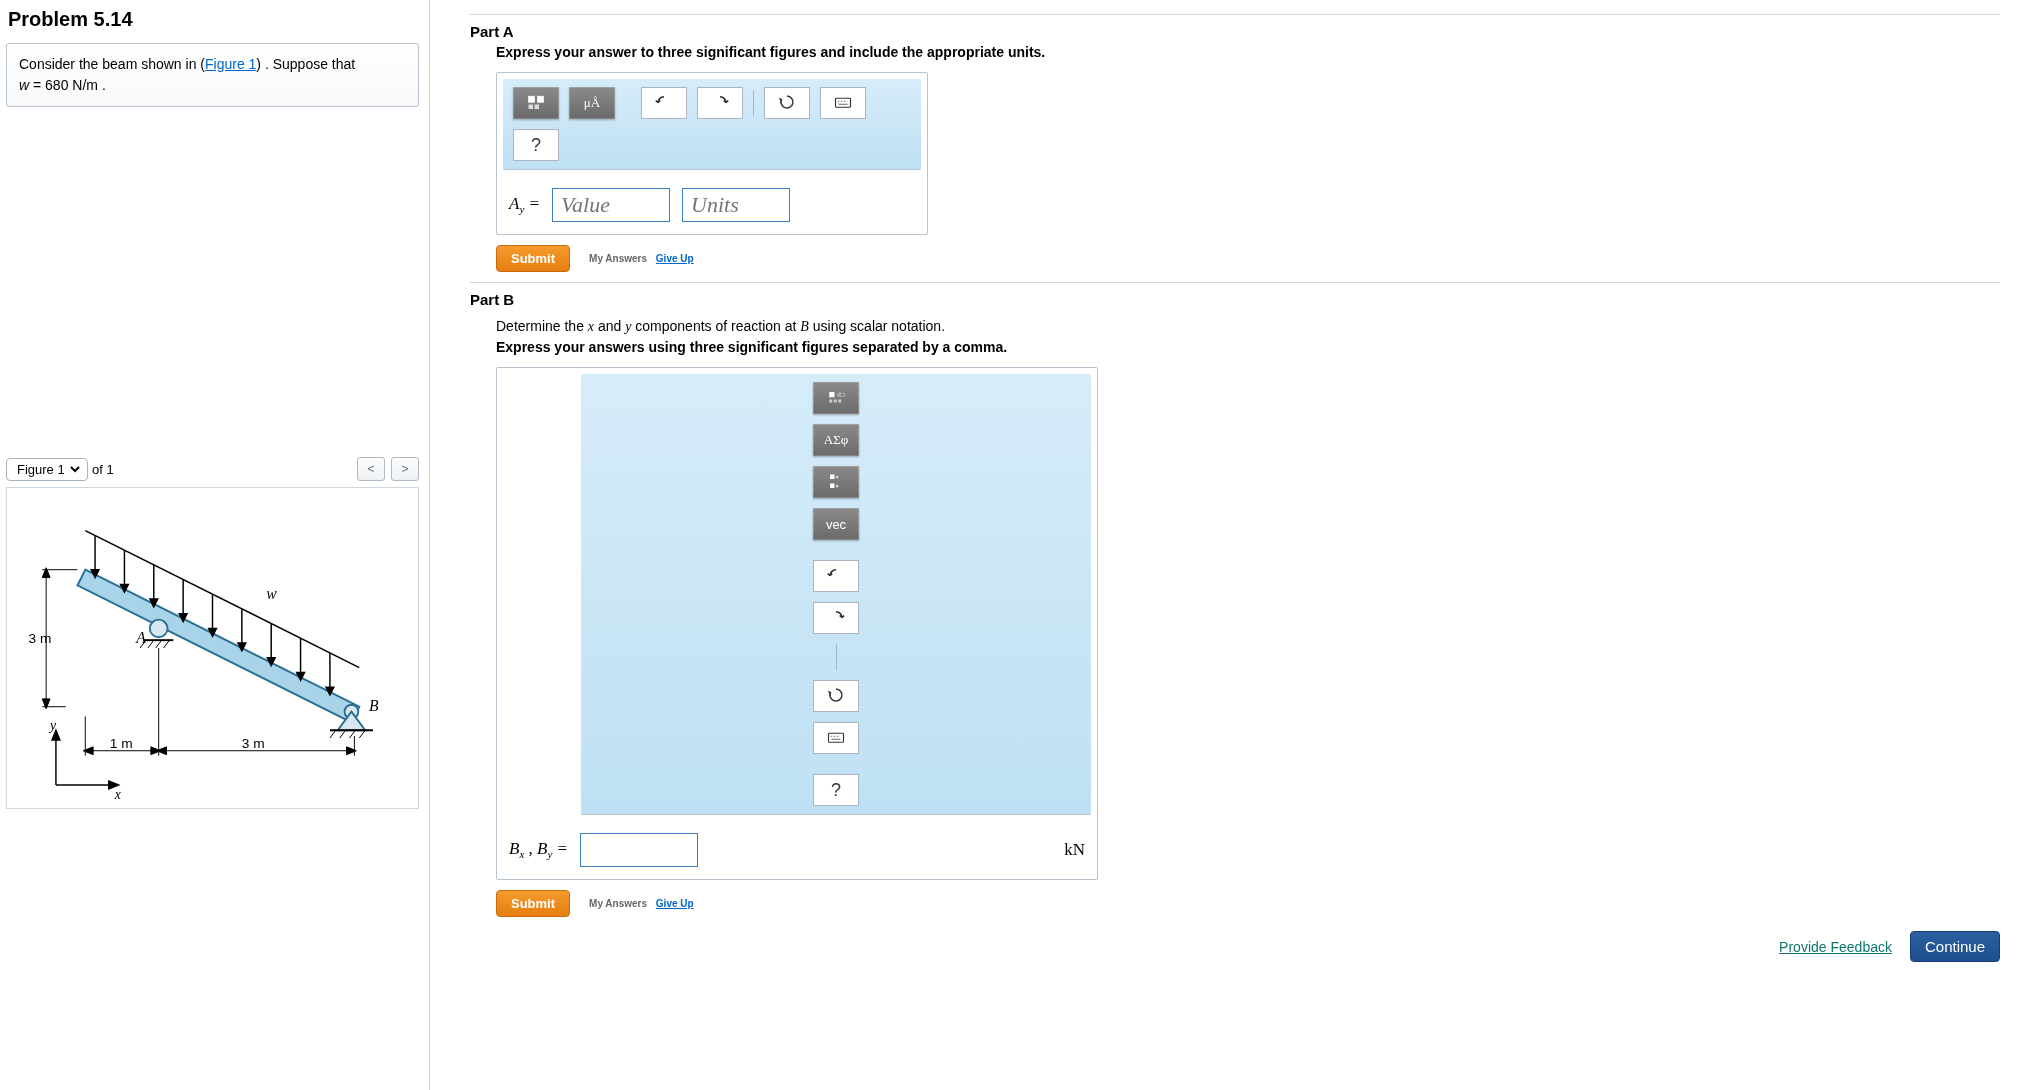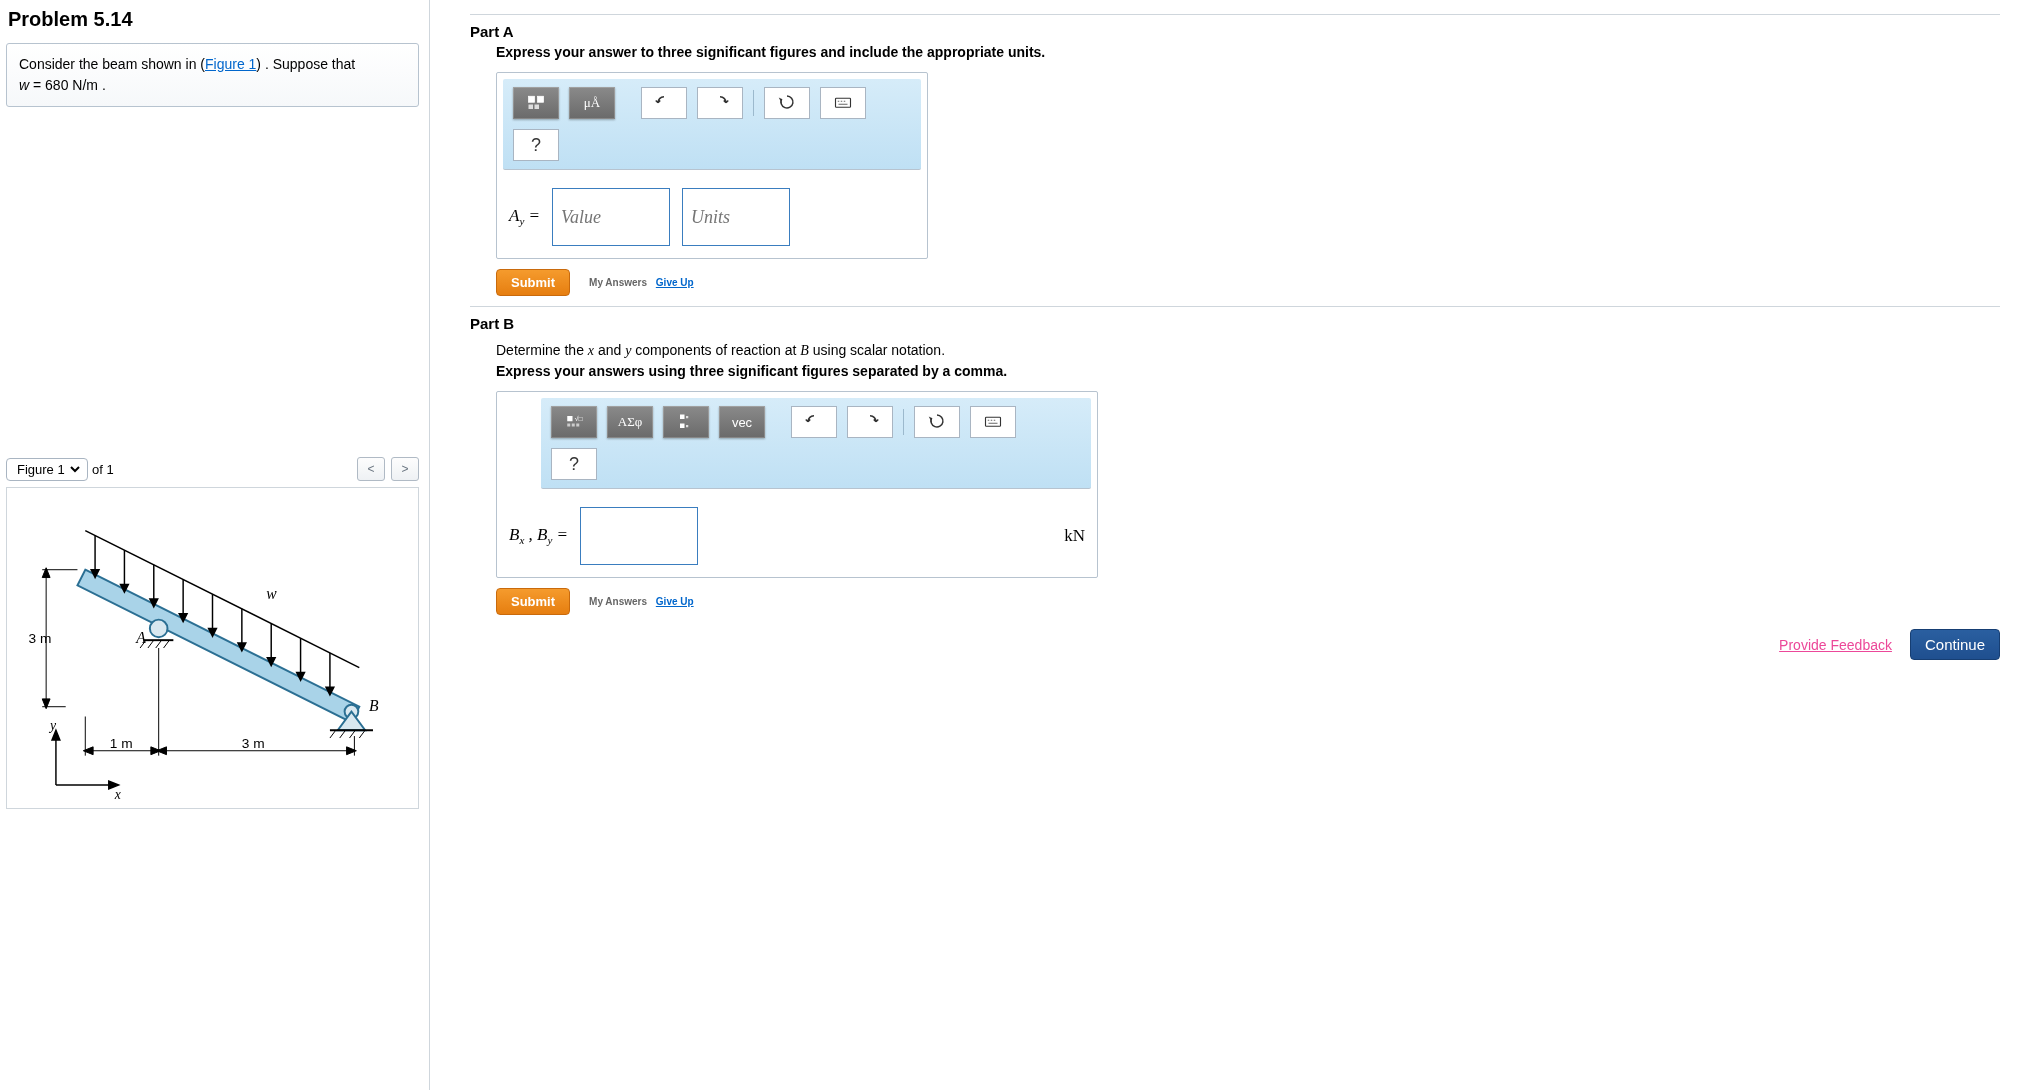--- a/index.html
+++ b/index.html
@@ -31,31 +31,31 @@
   .answer-box.wide{width:600px;}
   .toolbar{background:linear-gradient(#d6ecf9,#bfe0f4);padding:8px 10px;display:flex;align-items:center;gap:10px;flex-wrap:wrap;border-bottom:1px solid #b7c3cf;}
   .toolbar.mlpad{margin:6px;border-radius:2px;}
   .tool{display:flex;align-items:center;justify-content:center;height:32px;min-width:34px;background:linear-gradient(#8a8a8a,#6a6a6a);border-radius:0;color:#fff;font-size:13px;padding:0 6px;box-shadow:inset 0 0 0 1px rgba(255,255,255,.2),0 1px 2px rgba(0,0,0,.3);}
   .tool.light{background:#fff;color:#333;box-shadow:inset 0 0 0 1px #a9b5c2;}
   .tool svg{width:18px;height:18px;}
   .sep{width:1px;height:26px;background:#9cb9cd;}
   .ans-row{display:flex;align-items:center;padding:12px;gap:12px;}
   .lhs{font-family:Georgia,'Times New Roman',serif;font-style:italic;font-size:17px;}
   .lhs sub{font-size:11px;font-style:italic;}
-  input.val,input.unit{height:32px;font-size:18px;font-style:italic;font-family:Georgia,'Times New Roman',serif;color:#888;padding:12px 8px;border:1px solid #3a7dbf;}
+  input.val,input.unit{height:32px;font-size:22px;font-style:italic;font-family:Georgia,'Times New Roman',serif;color:#888;padding:0 8px;border:1px solid #3a7dbf;}
   input.val{width:100px;}
   input.unit{width:90px;}
   .units-label{font-family:'Times New Roman',serif;font-size:17px;}
   .actions{display:flex;align-items:center;gap:19px;margin:10px 0 10px 26px;}
   .submit{background:linear-gradient(#f59b2d,#e67e10);border:1px solid #c96a0c;color:#fff;font-weight:bold;font-size:13px;padding:5px 14px;border-radius:4px;cursor:pointer;}
   .mylinks{font-size:10px;}
   .mylinks .my{color:#666;font-weight:bold;margin-right:6px;}
   .mylinks a{color:#0066cc;font-weight:bold;text-decoration:underline;}
   .footer{display:flex;justify-content:flex-end;align-items:center;gap:18px;margin-top:14px;}
-  .footer a{color:#ec4899;text-decoration:underline;font-size:14px;}
+  .footer a{color:#0f766e;text-decoration:underline;font-size:14px;}
   .continue{background:linear-gradient(#2a5fa0,#1f4f8f);border:1px solid #163e73;color:#fff;font-size:15px;padding:6px 14px;border-radius:4px;cursor:pointer;}
   .hspace{flex:1;}
   .tool-sp{width:6px;}
   .qmark-tool{color:#3a5168;font-size:18px;}
 </style>
 </head>
 <body>
 
 <div class="wrap">
 
@@ -241,21 +241,21 @@
     </div>
 
     <div class="part">
       <div class="part-title">Part B</div>
       <div class="desc">
         <span>Determine the </span><span class="serif">x</span><span> and </span><span class="serif">y</span><span> components of reaction at </span><span class="serif">B</span><span> using scalar notation.</span>
       </div>
       <div class="instr">Express your answers using three significant figures separated by a comma.</div>
 
       <div class="answer-box wide">
-        <div class="toolbar mlpad" style="margin-left:44px;">
+        <div class="toolbar mlpad" style="margin-left:84px;flex-direction:column;">
           <div class="tool">
               <svg viewBox="0 0 24 24">
                 <rect x="3" y="4" width="7" height="7" fill="#fff"></rect>
                 <text x="13" y="11" fill="#fff" font-size="9">√□</text>
                 <rect x="3" y="14" width="4" height="4" fill="#ccc"></rect>
                 <rect x="9" y="14" width="4" height="4" fill="#ccc"></rect>
                 <rect x="15" y="14" width="4" height="4" fill="#ccc"></rect>
               </svg>
             </div>
           <div class="tool">

